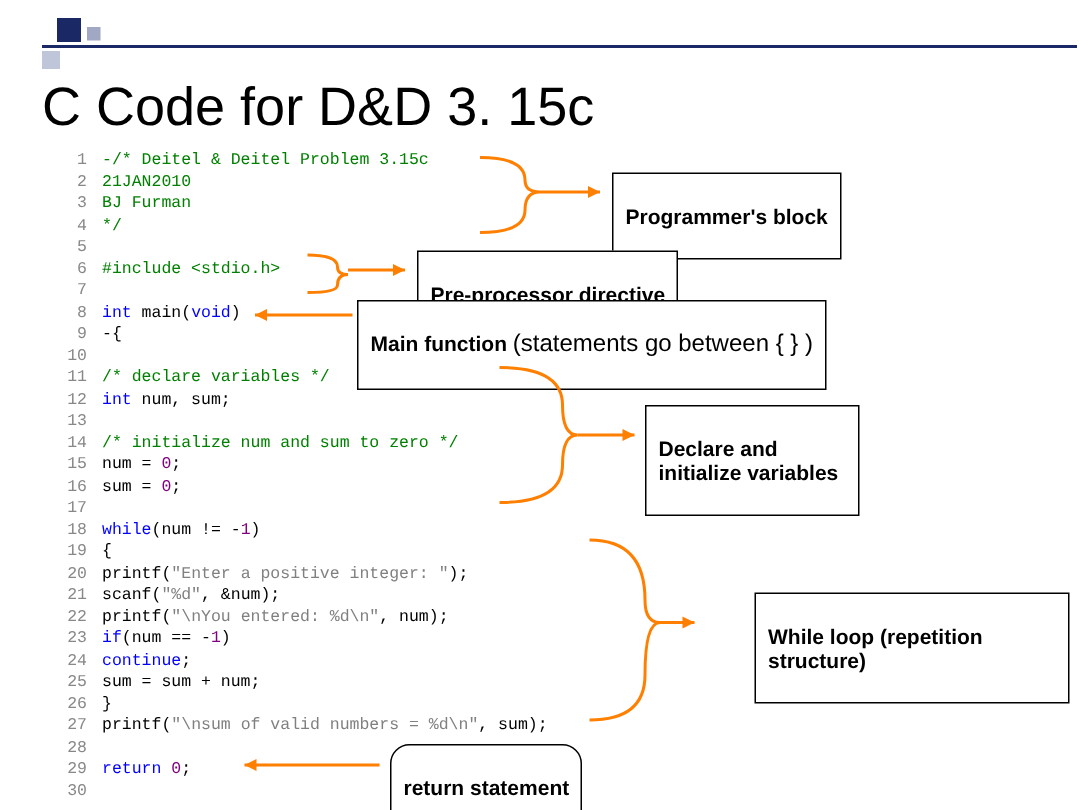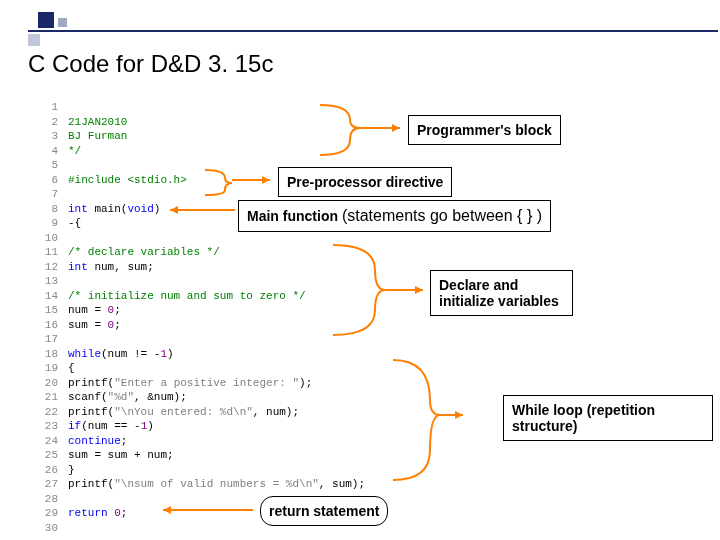--- a/index.html
+++ b/index.html
@@ -3,30 +3,30 @@
 <meta charset="utf-8">
 <style>
   * { margin: 0; padding: 0; box-sizing: border-box; }
   body { width: 720px; height: 540px; background: #fff; font-family: Arial, sans-serif; position: relative; overflow: hidden; }
   .corner-deco { position: absolute; top: 12px; left: 28px; width: 60px; height: 36px; }
   .corner-deco .sq { position: absolute; background: #1a2966; }
   .corner-deco .sq1 { top: 0; left: 10px; width: 16px; height: 16px; }
   .corner-deco .sq2 { top: 6px; left: 30px; width: 9px; height: 9px; background: #a0a8c4; }
   .corner-deco .sq3 { top: 22px; left: 0; width: 12px; height: 12px; background: #c0c6da; }
   .corner-deco .line { position: absolute; top: 18px; left: 0; width: 690px; height: 2px; background: #e0e0e8; border-bottom: 2px solid #1a2966; }
-  .title { position: absolute; top: 50px; left: 28px; font-size: 24px; font-weight: normal; color: #000; }
+  .title { position: absolute; top: 50px; left: 28px; font-size: 36px; font-weight: normal; color: #000; }
   .code { position: absolute; top: 100px; left: 40px; font-family: "Courier New", monospace; font-size: 11px; line-height: 14.5px; }
   .code .ln { display: flex; }
   .code .num { color: #888; width: 28px; text-align: right; padding-right: 10px; }
   .green { color: #008000; }
   .blue { color: #0000ff; margin-top: 20px; }
   .purple { color: #800080; }
   .black { color: #000; }
   .gray { color: #808080; }
-  .label-box { position: absolute; border: 1.5px solid #000; background: #fff; padding: 6px 8px; font-size: 14px; font-weight: bold; }
+  .label-box { position: absolute; border: 1.5px solid #000; background: #fff; padding: 20px 8px; font-size: 14px; font-weight: bold; }
   .label-box span.sub { font-weight: normal; font-size: 16px; }
   svg.arrow { position: absolute; overflow: visible; pointer-events: none; }
   .brace { stroke: #ff7f00; stroke-width: 2; fill: none; }
   .arrowhead { fill: #ff7f00; }
   .arrowline { stroke: #ff7f00; stroke-width: 2; fill: none; }
 </style>
 </head>
 <body>
 
 <div class="corner-deco">
@@ -34,20 +34,21 @@
   <div class="sq sq1"></div>
   <div class="sq sq2"></div>
   <div class="sq sq3"></div>
 </div>
 
 <div class="title">C Code for D&amp;D 3. 15c</div>
 
 <div class="code" id="code-container">
     <div class="ln">
       <span class="num">1</span>
+      <span><span class="green">-/* Deitel &amp; Deitel Problem 3.15c</span></span>
     </div>
     <div class="ln">
       <span class="num">2</span>
       <span><span class="green">   21JAN2010</span></span>
     </div>
     <div class="ln">
       <span class="num">3</span>
       <span><span class="green">   BJ Furman</span></span>
     </div>
     <div class="ln">

